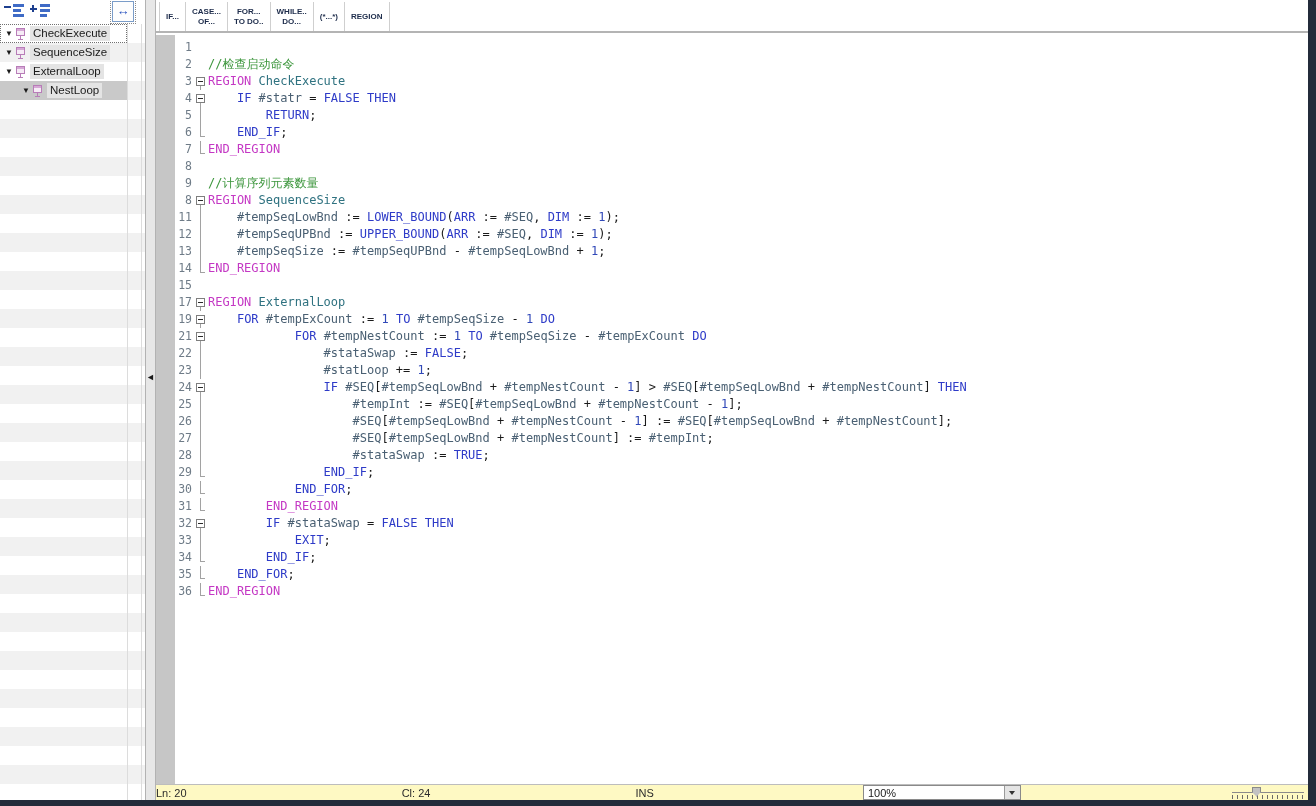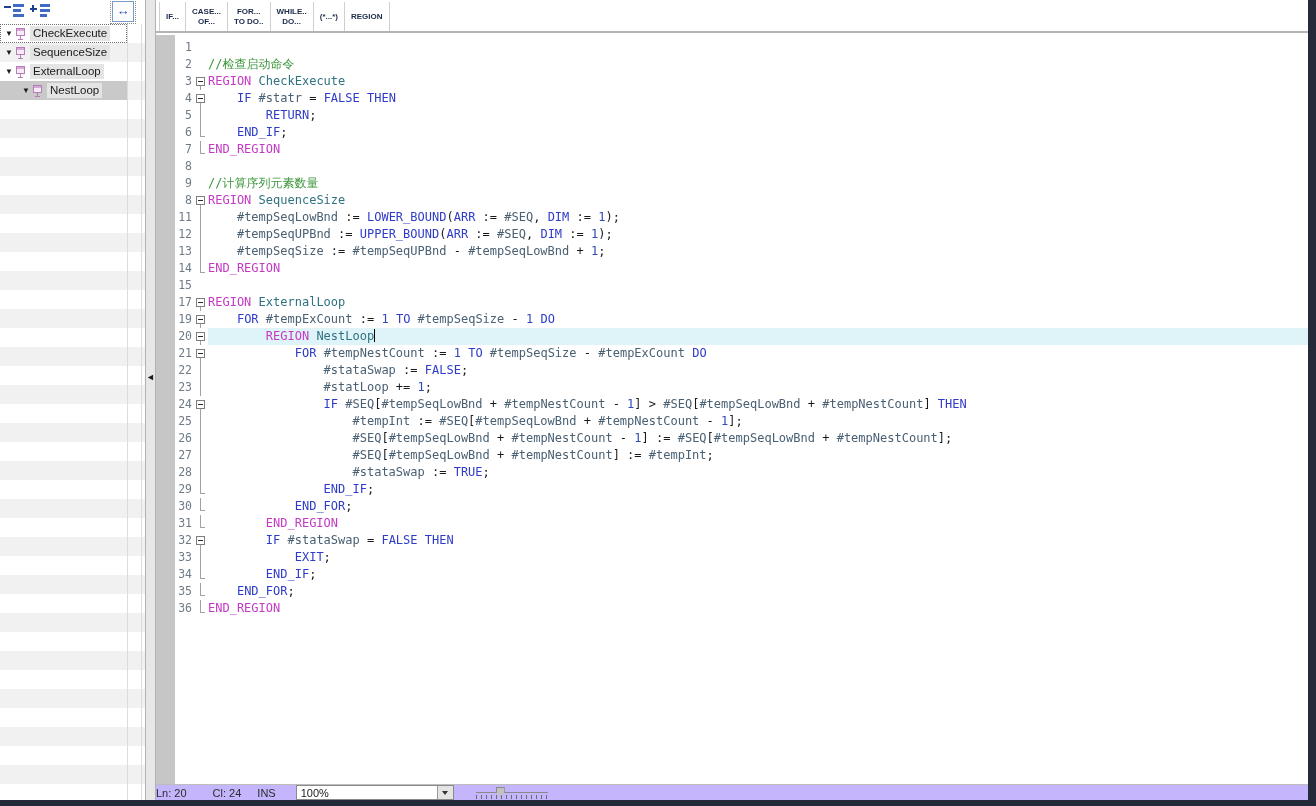--- a/index.html
+++ b/index.html
@@ -62,22 +62,22 @@
   .fbox::after { content:""; position:absolute; left:1px; top:3px; width:5px; height:1px; background:#2a2a2a; }
   .fbelow { position:absolute; left:5px; top:13px; bottom:0; width:1px; background:#a2a2a2; }
   .fv     { position:absolute; left:5px; top:0; bottom:0; width:1px; background:#a2a2a2; }
   .fendv  { position:absolute; left:5px; top:0; height:13px; width:1px; background:#a2a2a2; }
   .fendh  { position:absolute; left:5px; top:12px; width:5px; height:1px; background:#a2a2a2; }
   .src { flex:1; white-space:pre; }
   .line.current .src { background:#dff4f9; }
   .caret { display:inline-block; width:1px; height:13px; background:#000; vertical-align:-2px; }
 
   
-  .statusbar { position:absolute; left:0; bottom:0; right:0; height:16px; background:#c4b5fd;
-      border-top:1px solid #bdbdbd; display:flex; align-items:center; justify-content:flex-start;
+  .statusbar { position:absolute; left:0; bottom:0; right:0; height:16px; background:#fef9c3;
+      border-top:1px solid #bdbdbd; display:flex; align-items:center; justify-content:space-between;
       font-size:11px; color:#2b2b2b; }
   .sb-item { flex:none; }
   .sb-ln  { margin-right:26px; }
   .sb-cl  { margin-right:16px; }
   .sb-ins { margin-right:20px; }
   .combo { flex:none; width:158px; height:15px; background:#fff; border:1px solid #8a8a8a;
       display:flex; align-items:center; margin-right:22px; }
   .combo-text { flex:1; padding-left:4px; font-size:11px; color:#1a1a1a; }
   .combo-btn { flex:none; width:16px; height:13px; background:#e4e4e4; border-left:1px solid #9a9a9a;
       display:flex; align-items:center; justify-content:center; cursor:pointer; }
@@ -304,28 +304,20 @@
             <span class="src"><span style="color: rgb(196, 56, 196);">REGION</span><span style="color: rgb(26, 26, 26);"> </span><span style="color: rgb(47, 114, 128);">ExternalLoop</span></span>
           </div>
           <div class="line">
             <span class="ln">19</span>
             <span class="fold">
               <span class="fbox"></span>
               <span class="fbelow"></span>
             </span>
             <span class="src">    <span style="color: rgb(46, 59, 200);">FOR</span><span style="color: rgb(26, 26, 26);"> </span><span style="color: rgb(74, 96, 115);">#tempExCount</span><span style="color: rgb(26, 26, 26);"> := </span><span style="color: rgb(48, 72, 184);">1</span><span style="color: rgb(26, 26, 26);"> </span><span style="color: rgb(46, 59, 200);">TO</span><span style="color: rgb(26, 26, 26);"> </span><span style="color: rgb(74, 96, 115);">#tempSeqSize</span><span style="color: rgb(26, 26, 26);"> - </span><span style="color: rgb(48, 72, 184);">1</span><span style="color: rgb(26, 26, 26);"> </span><span style="color: rgb(46, 59, 200);">DO</span></span>
           </div>
-          <div class="line current">
-            <span class="ln">20</span>
-            <span class="fold">
-              <span class="fbox"></span>
-              <span class="fbelow"></span>
-            </span>
-            <span class="src">        <span style="color: rgb(196, 56, 196);">REGION</span><span style="color: rgb(26, 26, 26);"> </span><span style="color: rgb(47, 114, 128);">NestLoop</span><span class="caret"></span></span>
-          </div>
           <div class="line">
             <span class="ln">21</span>
             <span class="fold">
               <span class="fbox"></span>
               <span class="fbelow"></span>
             </span>
             <span class="src">            <span style="color: rgb(46, 59, 200);">FOR</span><span style="color: rgb(26, 26, 26);"> </span><span style="color: rgb(74, 96, 115);">#tempNestCount</span><span style="color: rgb(26, 26, 26);"> := </span><span style="color: rgb(48, 72, 184);">1</span><span style="color: rgb(26, 26, 26);"> </span><span style="color: rgb(46, 59, 200);">TO</span><span style="color: rgb(26, 26, 26);"> </span><span style="color: rgb(74, 96, 115);">#tempSeqSize</span><span style="color: rgb(26, 26, 26);"> - </span><span style="color: rgb(74, 96, 115);">#tempExCount</span><span style="color: rgb(26, 26, 26);"> </span><span style="color: rgb(46, 59, 200);">DO</span></span>
           </div>
           <div class="line">
             <span class="ln">22</span>

